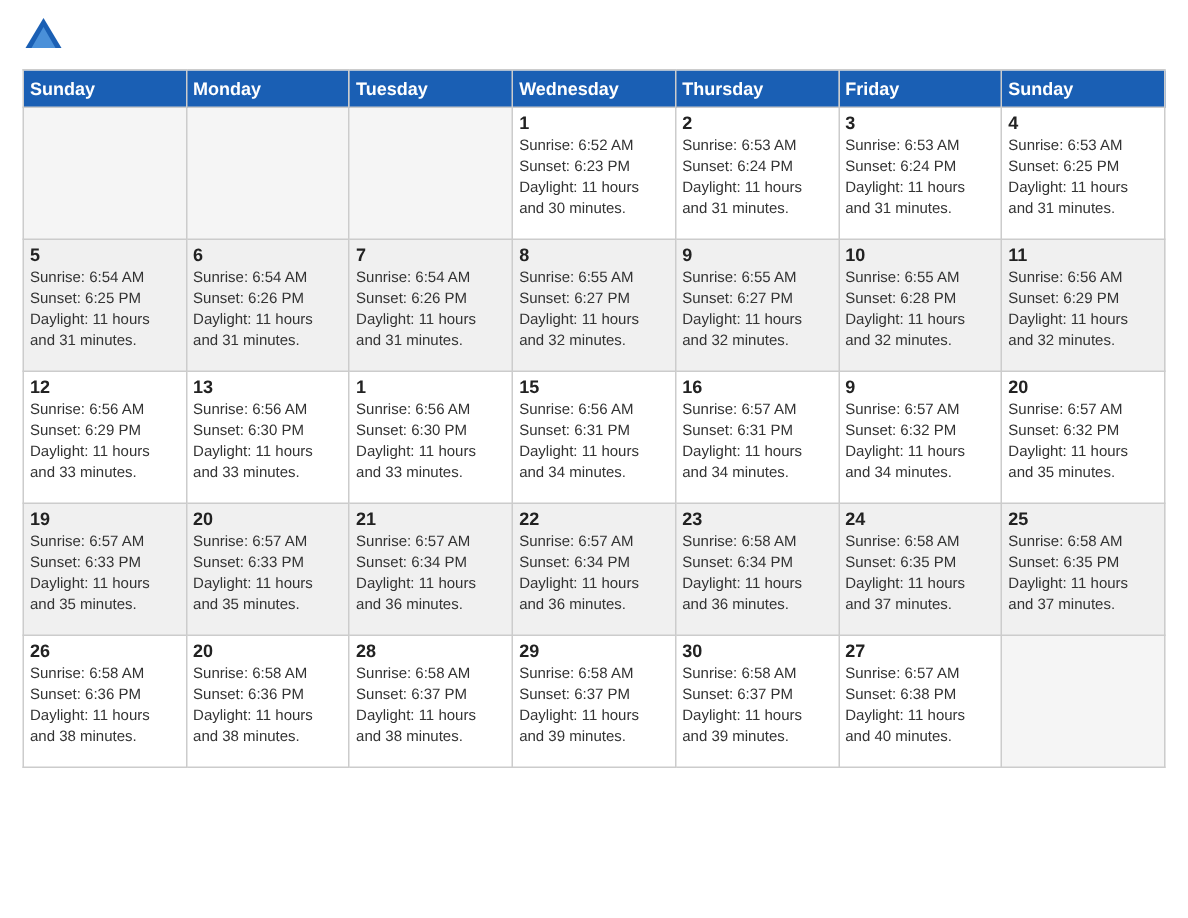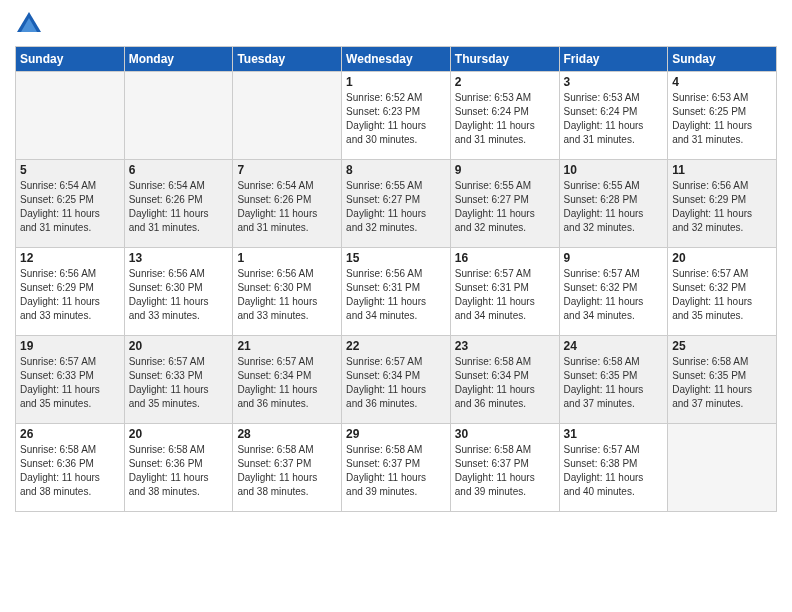--- a/index.html
+++ b/index.html
@@ -354,21 +354,21 @@
 and 39 minutes.</div>
           </td>
           <td>
             <span class="day-num">30</span>
             <div class="day-info" style="white-space: pre-line;">Sunrise: 6:58 AM
 Sunset: 6:37 PM
 Daylight: 11 hours
 and 39 minutes.</div>
           </td>
           <td>
-            <span class="day-num">31</span>
+            <span class="day-num">27</span>
             <div class="day-info" style="white-space: pre-line;">Sunrise: 6:57 AM
 Sunset: 6:38 PM
 Daylight: 11 hours
 and 40 minutes.</div>
           </td>
           <td class="empty"></td>
         </tr>
       </tbody>
   </table>
 </div>

